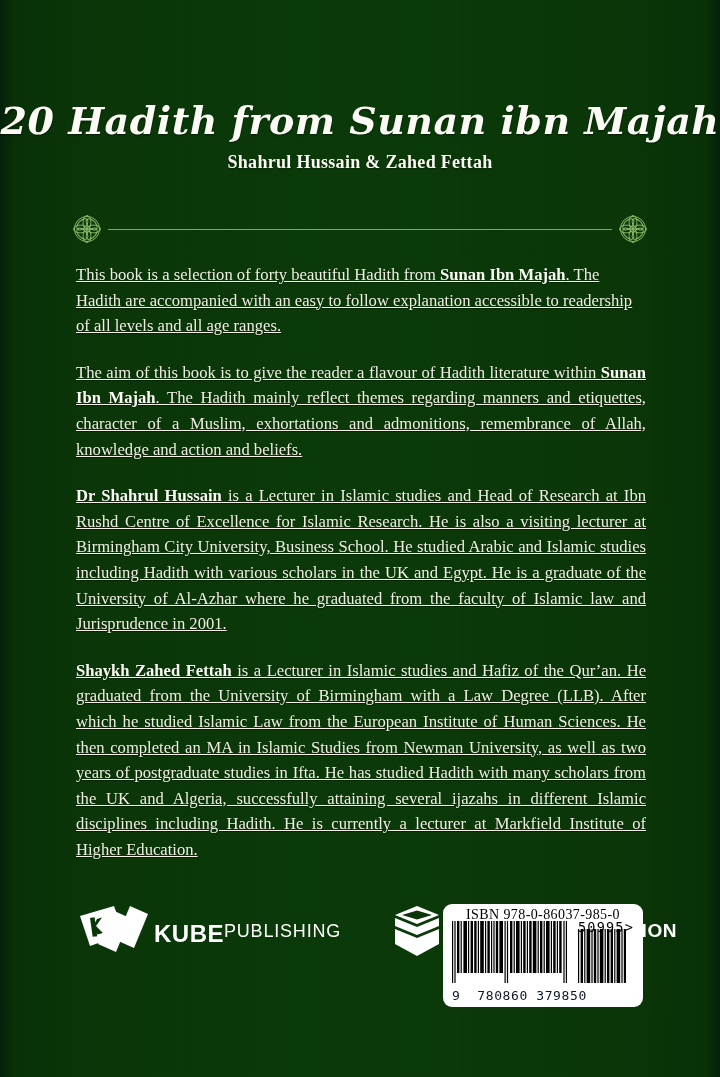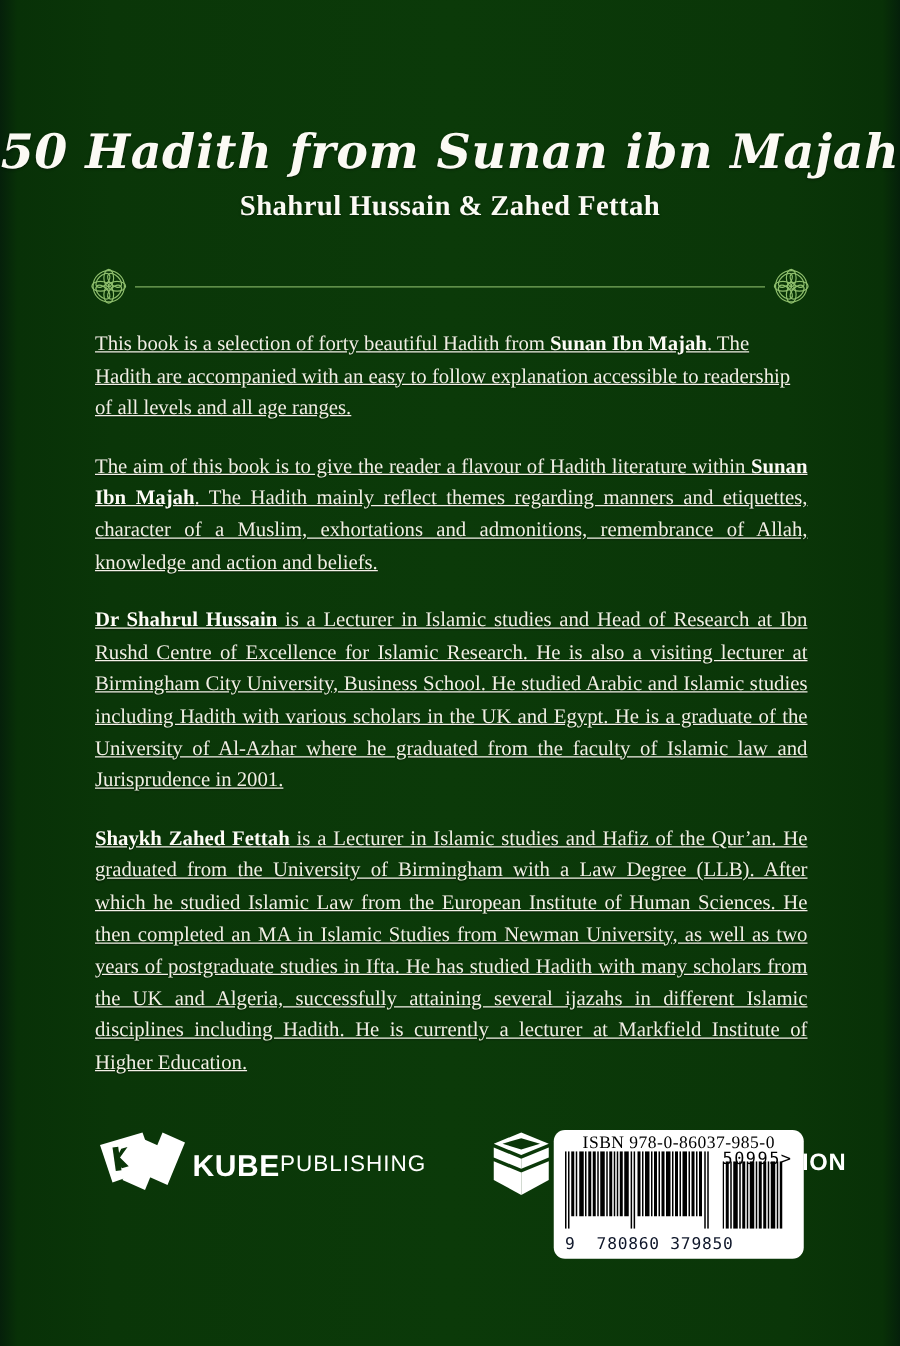--- a/index.html
+++ b/index.html
@@ -47,21 +47,21 @@
     font-size: 38px;
     letter-spacing: 0.5px;
     color: #fbfaf4;
     line-height: 50px;
     margin: 0;
     text-shadow: 0 1px 2px rgba(0,0,0,0.45);
   }
   .book-authors {
     font-family: "Liberation Serif", serif;
     font-weight: bold;
-    font-size: 23px;
+    font-size: 18px;
     color: #fbfaf4;
     margin: 6px 0 0 0;
     letter-spacing: 0.3px;
     text-shadow: 0 1px 2px rgba(0,0,0,0.4);
   }
 
   
   .divider {
     position: absolute;
     top: 208px;
@@ -246,21 +246,21 @@
     bottom: 4px;
     white-space: pre;
   }
 </style>
 </head>
 <body>
 
 <div id="cover">
 
   <div class="title-block">
-    <h1 class="book-title">50 Hadith from Sunan ibn Majah</h1>
+    <h1 class="book-title">20 Hadith from Sunan ibn Majah</h1>
     <div class="book-authors">Shahrul Hussain &amp; Zahed Fettah</div>
   </div>
 
   <div class="divider">
     <svg class="rosette" viewBox="0 0 40 40">
       <g fill="none" stroke="#8fbf6d" stroke-width="1">
         <circle cx="20" cy="20" r="3.2"></circle>
         <ellipse cx="20" cy="13" rx="4.1" ry="7.2"></ellipse>
         <ellipse cx="20" cy="27" rx="4.1" ry="7.2"></ellipse>
         <ellipse cx="13" cy="20" rx="7.2" ry="4.1"></ellipse>

